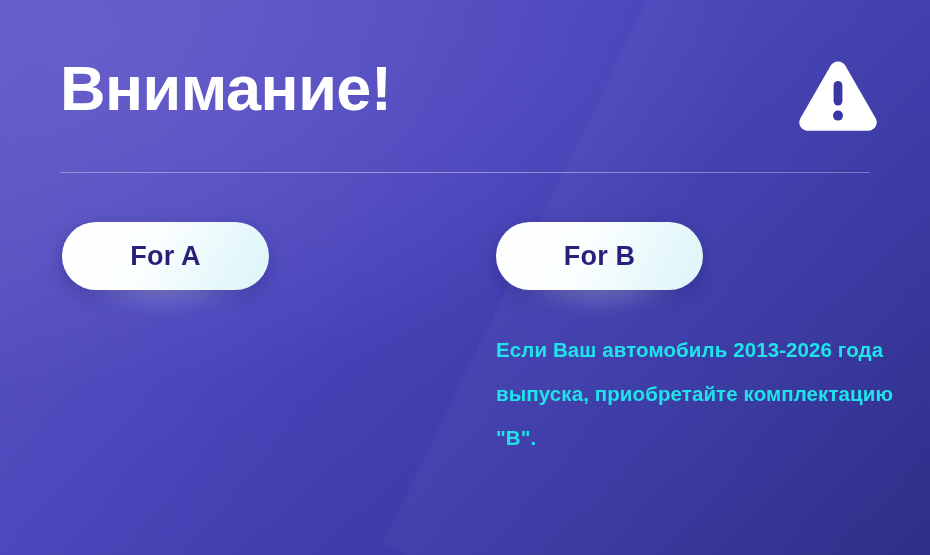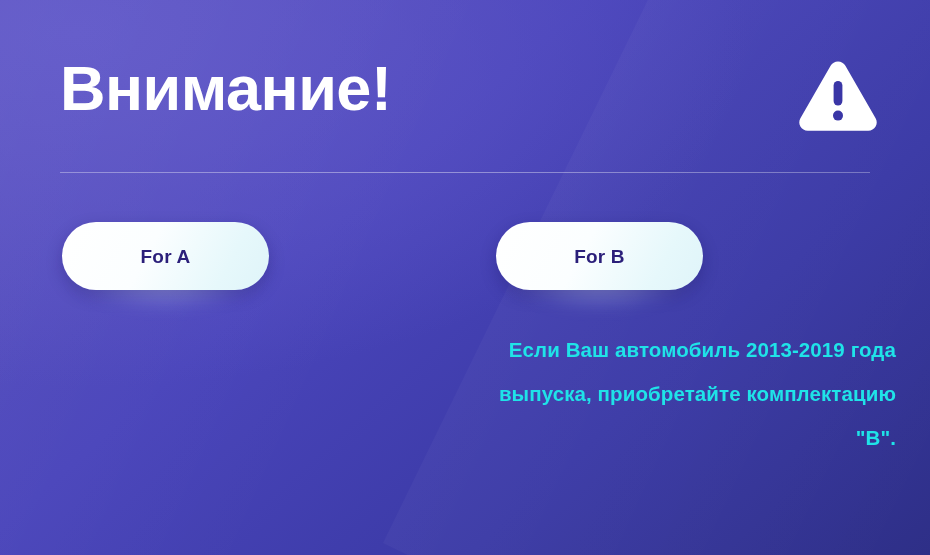--- a/index.html
+++ b/index.html
@@ -16,21 +16,20 @@
   }
 
   .banner {
     position: relative;
     width: 930px;
     height: 555px;
     overflow: hidden;
     background:
       radial-gradient(125% 110% at 8% 6%, #6159c9 0%, rgba(97,89,201,0) 58%),
       linear-gradient(138deg, #5a51be 0%, #4a45bb 38%, #3b3aa6 70%, #2e2f87 100%);
-    text-align: right;
   }
 
   
   .sheen-a {
     position: absolute;
     left: -120px; top: -260px;
     width: 520px; height: 900px;
     transform: rotate(24deg);
     background: linear-gradient(90deg, rgba(255,255,255,0.045) 0%, rgba(255,255,255,0) 100%);
     pointer-events: none;
@@ -123,21 +122,21 @@
     height: 68px;
     border-radius: 34px;
     background: linear-gradient(118deg, #ffffff 0%, #fbfeff 42%, #e6f8fb 78%, #dff4f9 100%);
     box-shadow: 0 6px 16px rgba(20,16,90,0.28);
     display: flex;
     align-items: center;
     justify-content: center;
   }
 
   .pill-label {
-    font-size: 19px;
+    font-size: 27px;
     font-weight: bold;
     color: #2b1f7a;
     letter-spacing: 0.2px;
     line-height: 1;
     user-select: none;
   }
 
   .desc {
     margin-top: 38px;
     width: 400px;
@@ -179,17 +178,17 @@
       </div>
     </div>
 
     <div class="column col-b">
       <div class="pill-wrap">
         <div class="pill-glow"></div>
         <div class="pill">
           <span class="pill-label">For B</span>
         </div>
       </div>
-      <div class="desc">Если Ваш автомобиль 2013-2019 года выпуска, приобретайте комплектацию "B".</div>
+      <div class="desc">Если Ваш автомобиль 2013-2026 года выпуска, приобретайте комплектацию "B".</div>
     </div>
 
   </div>
 </div>
 
 </body></html>

